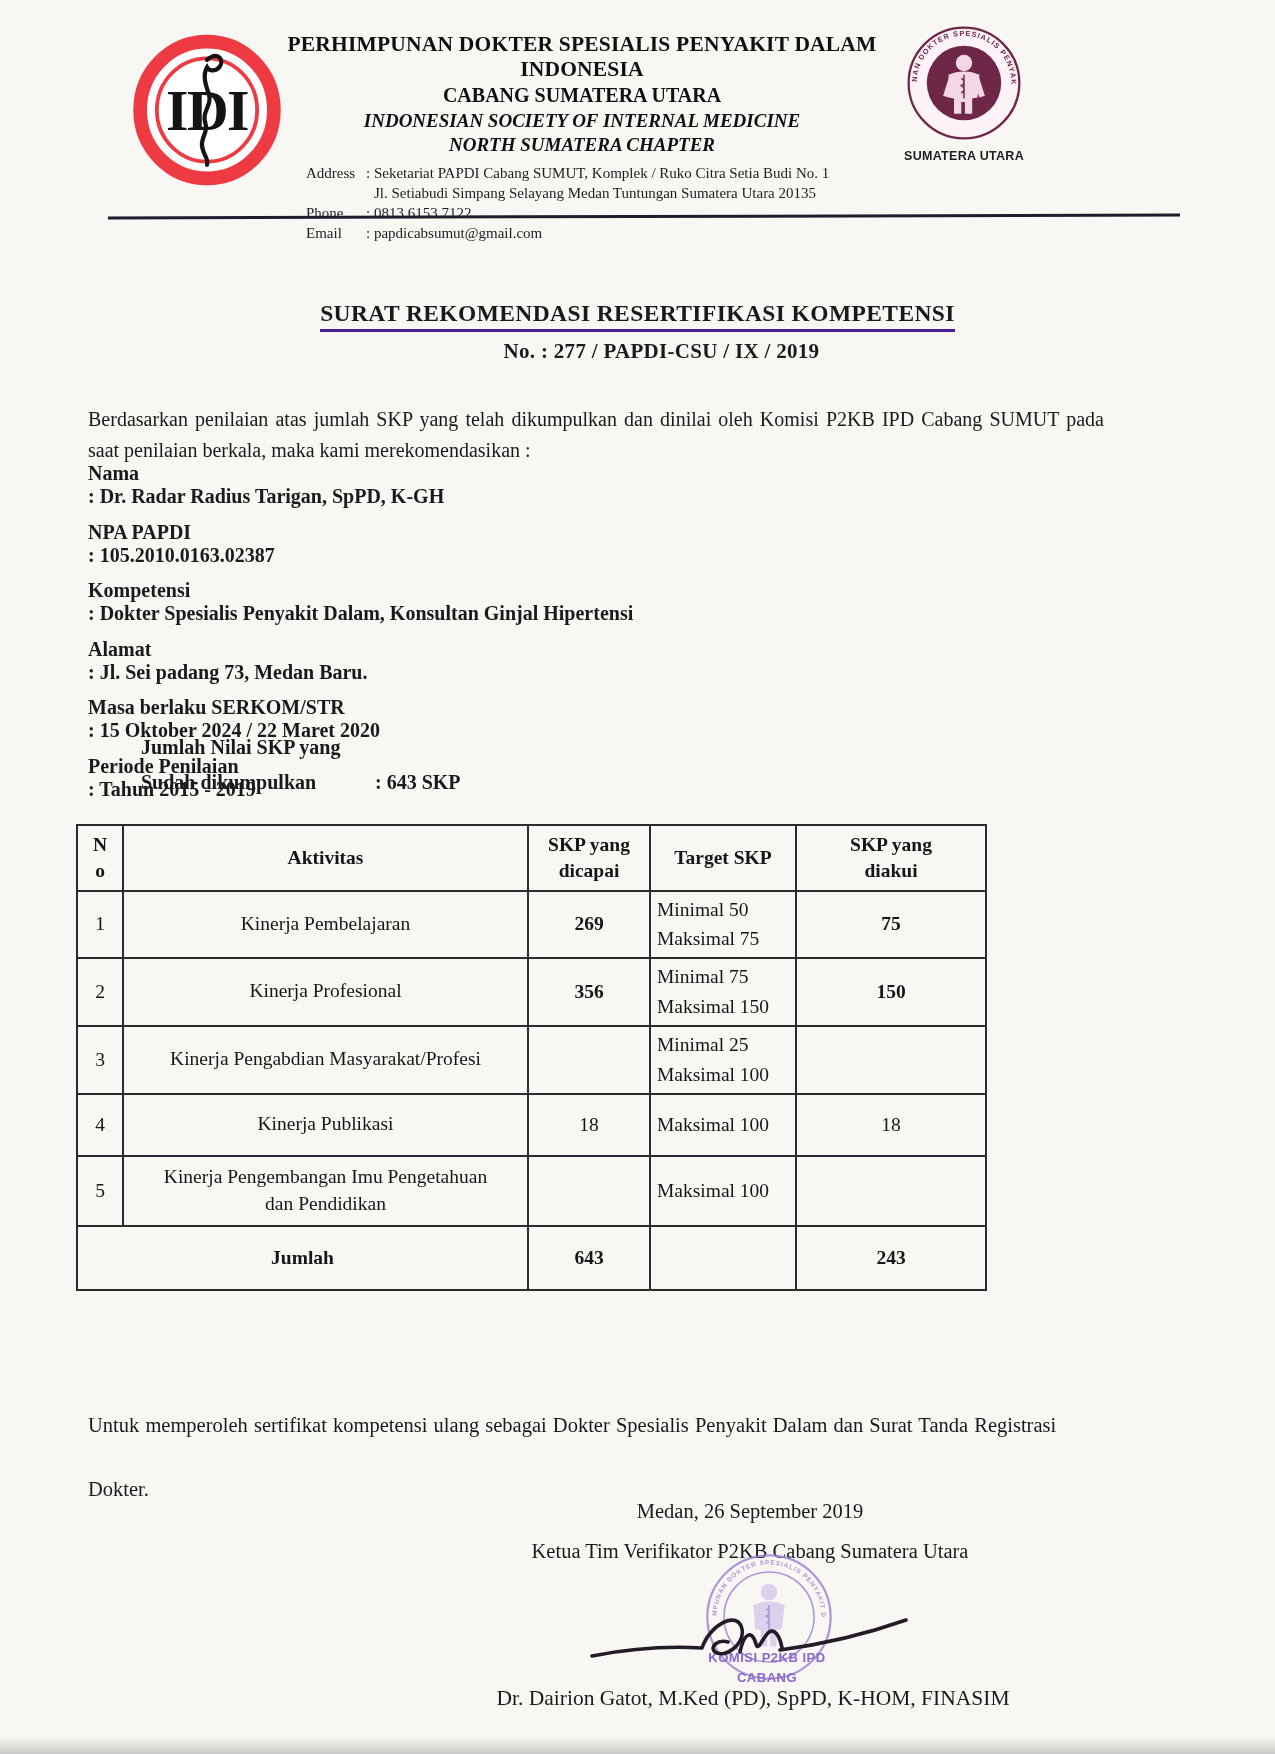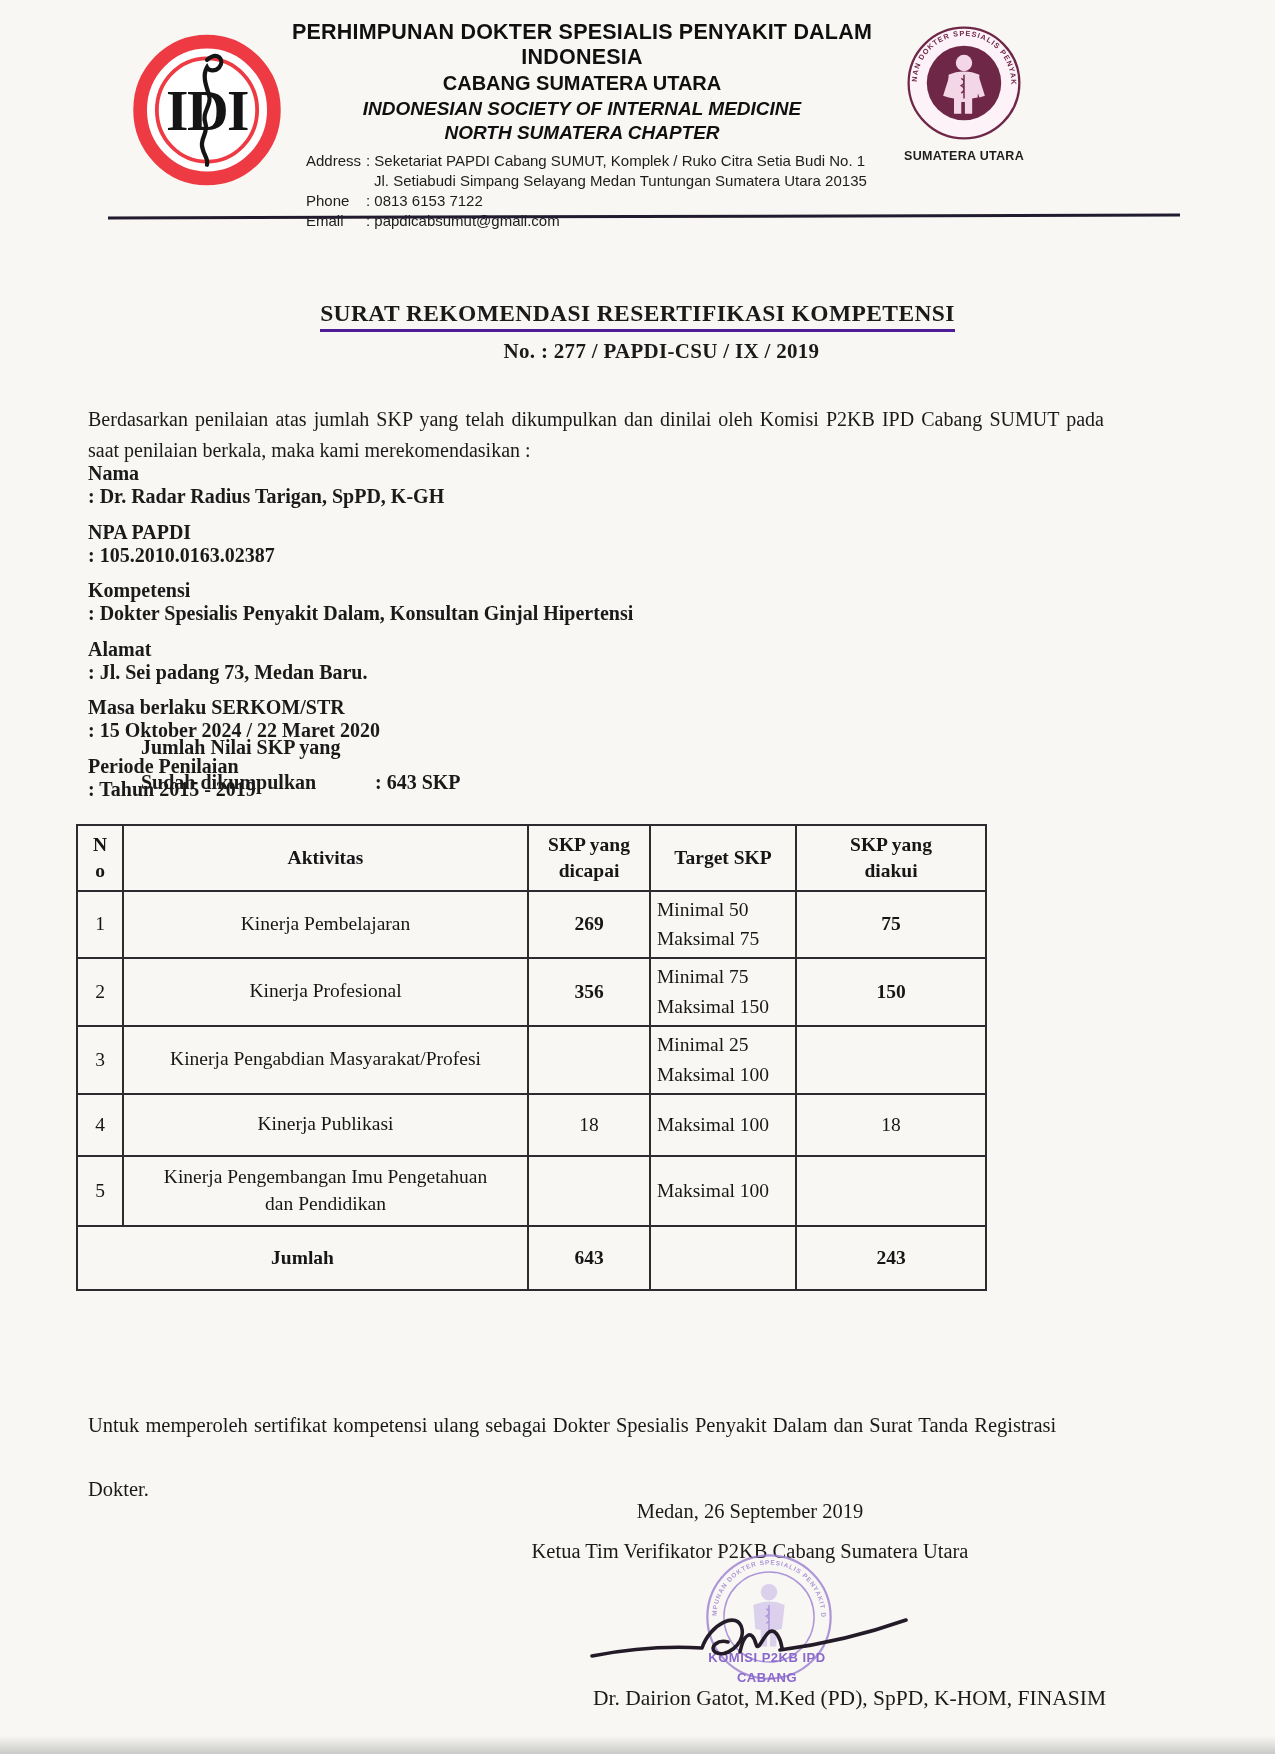--- a/index.html
+++ b/index.html
@@ -9,22 +9,22 @@
     font-family:"Liberation Serif", serif; color:#1a1a1a;
   }
   .page::after{
     content:""; position:absolute; left:0; right:0; bottom:0; height:18px;
     background:linear-gradient(#f8f7f3,#c9c9c7); pointer-events:none;
   }
 
   
   .idi-logo { position:absolute; left:128px; top:34px; width:158px; height:152px; }
   .header-center{
-    position:absolute; left:258px; top:20px; width:648px; text-align:center;
-    font-family:Liberation Sans, sans-serif; font-weight:bold; color:#101010;
+    position:absolute; left:258px; top:32px; width:648px; text-align:center;
+    font-family:Liberation Serif, serif; font-weight:bold; color:#101010;
   }
   .org1{ font-size:21.5px; letter-spacing:.2px; }
   .org2{ font-size:20px; margin-top:2px; }
   .org3{ font-size:19px; font-style:italic; margin-top:3px; }
   .org4{ font-size:19px; font-style:italic; margin-top:2px; }
   .contact{ margin:7px 0 0 48px; text-align:left; font-weight:normal; font-size:15px; color:#1d1d1d; line-height:20px; }
   .contact-row{ display:flex; }
   .contact-label{ width:60px; flex:none; }
   .contact-cont{ margin-left:68px; }
   .papdi-seal{ position:absolute; left:900px; top:24px; width:128px; text-align:center; }
@@ -63,21 +63,21 @@
   .closing{ position:absolute; left:88px; top:1372px; width:1016px; font-size:20.5px; line-height:64px; text-align:left; word-spacing:1px; }
   .sig-date{ position:absolute; left:540px; top:1500px; width:420px; text-align:center; font-size:20.5px; }
   .sig-role{ position:absolute; left:420px; top:1540px; width:660px; text-align:center; font-size:20.5px; }
   .stamp{ position:absolute; left:700px; top:1548px; width:138px; height:138px; opacity:.8; }
   .stamp-caption{
     position:absolute; left:672px; top:1648px; width:190px; text-align:center;
     font-family:"Liberation Sans",sans-serif; font-weight:bold; font-size:13px;
     line-height:1.55; color:#8a68cc; letter-spacing:.5px;
   }
   .signature-ink{ position:absolute; left:588px; top:1606px; width:322px; height:66px; }
-  .sig-name{ position:absolute; left:400px; top:1686px; width:706px; text-align:right; font-size:21.5px; }
+  .sig-name{ position:absolute; left:400px; top:1686px; width:706px; text-align:center; font-size:21.5px; }
 </style>
 </head>
 <body>
 
 <div class="page">
 
   <div class="idi-logo">
     <svg viewBox="0 0 100 100" width="158" height="152" aria-hidden="true">
       <ellipse cx="50" cy="50" rx="44" ry="45" fill="#ffffff" stroke="#ee3a43" stroke-width="9"></ellipse>
       <ellipse cx="50" cy="50" rx="33" ry="34" fill="none" stroke="#ee3a43" stroke-width="2.5"></ellipse>

